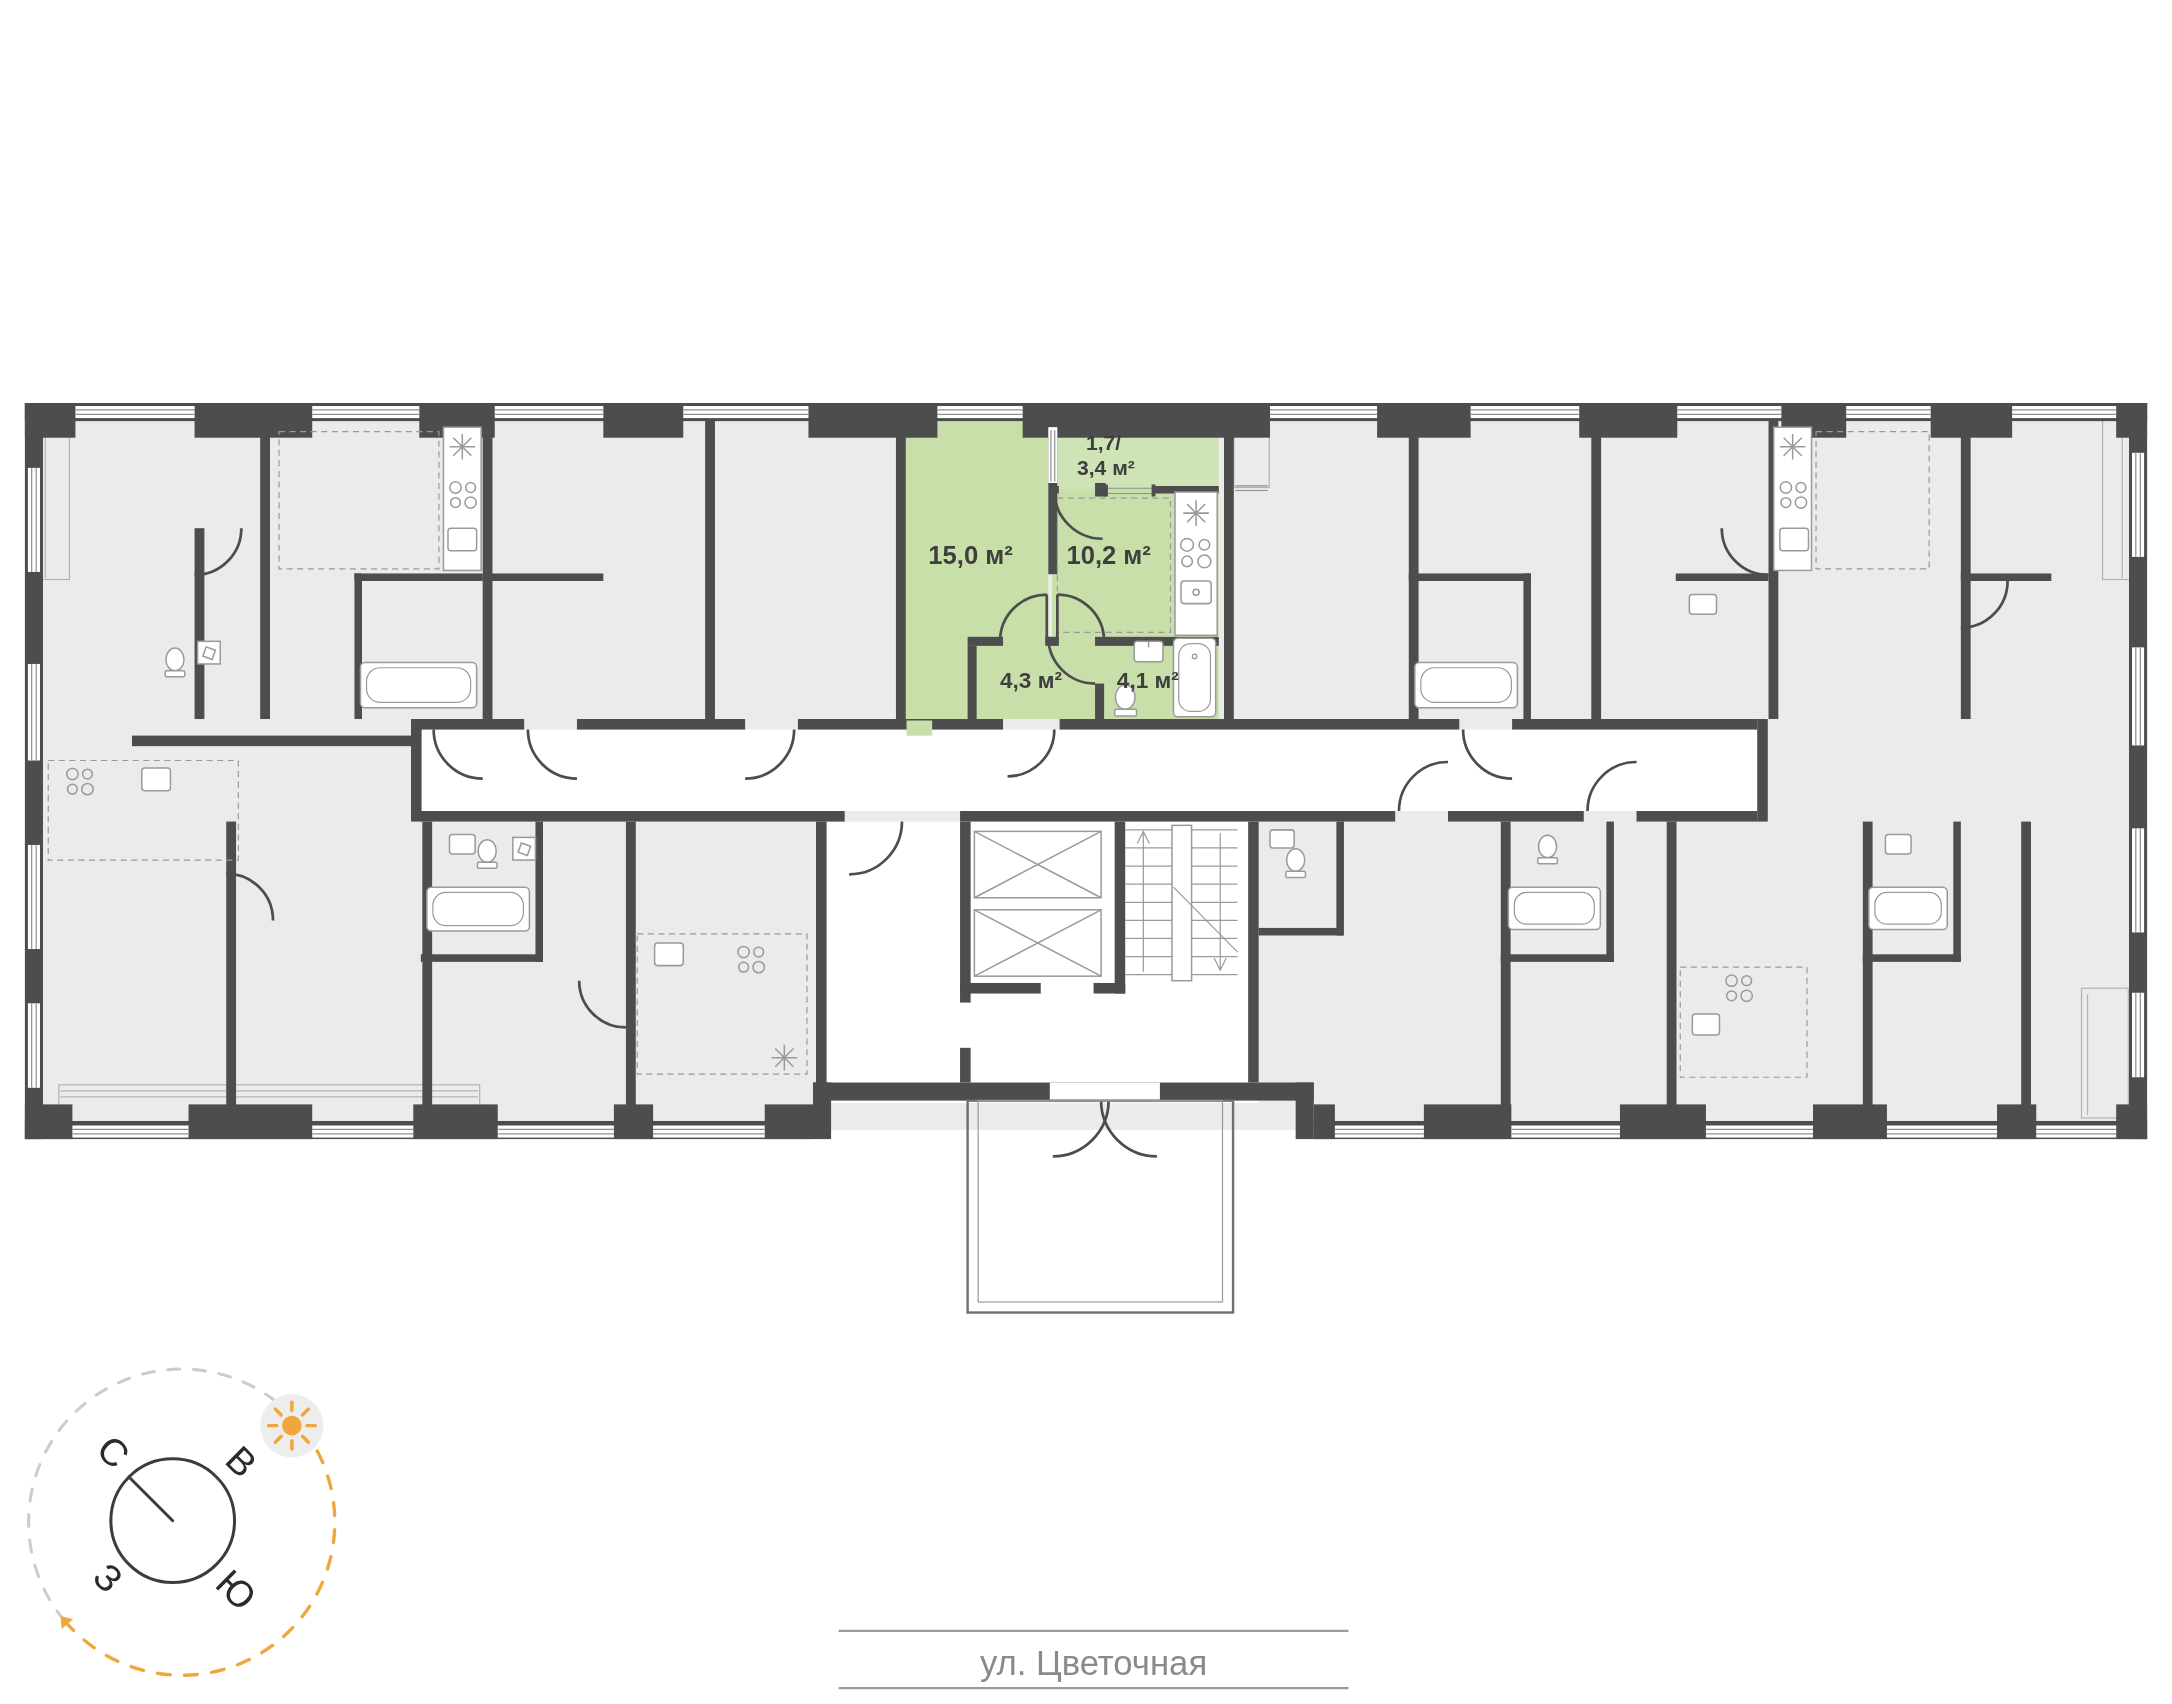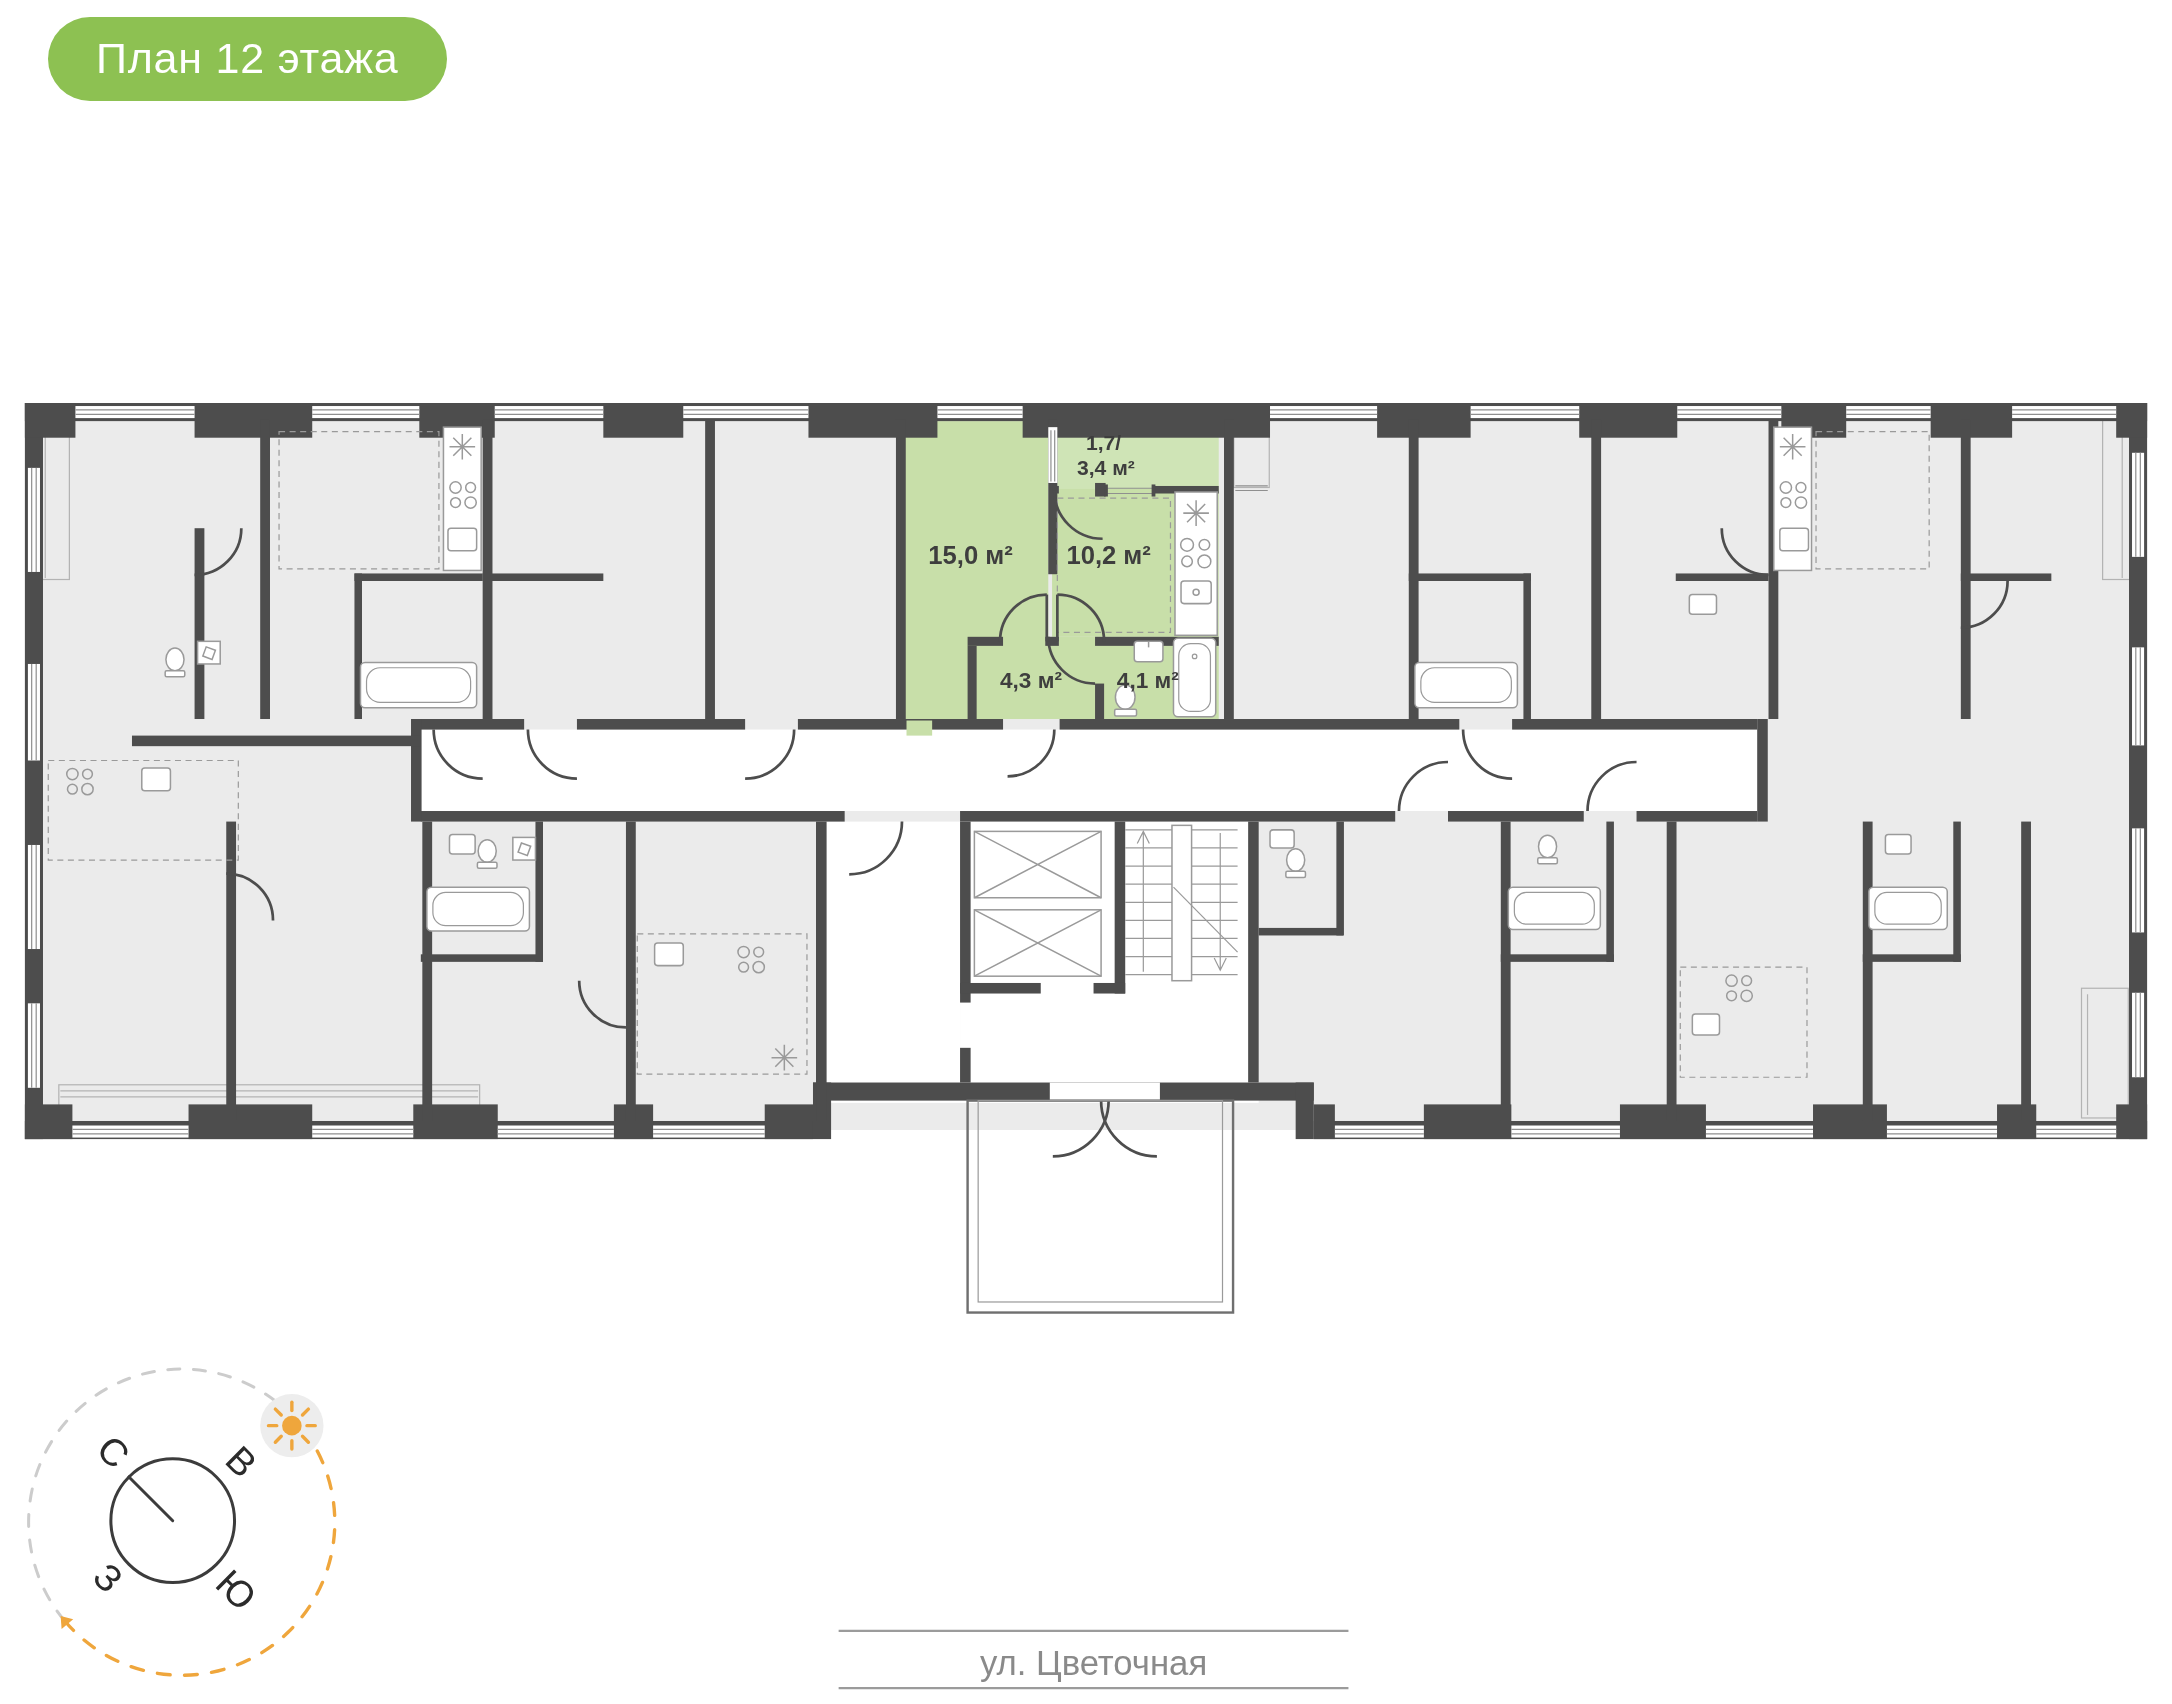--- a/index.html
+++ b/index.html
@@ -21,21 +21,20 @@
   .lbls{font:700 30px "Liberation Sans",sans-serif;fill:#3e3e3e;}
   .lblxs{font:700 28px "Liberation Sans",sans-serif;fill:#3e3e3e;}
   .cmp{font:400 50px "Liberation Sans",sans-serif;fill:#2b2b2b;}
   .street{font:400 46px "Liberation Sans",sans-serif;fill:#8a8a8a;}
 </style>
 </head>
 <body>
 
 <div class="stage">
 
-  <div class="badge">План 12 этажа</div>
 
   <svg width="2172" height="1705" viewBox="0 0 2880 2260">
 
     <g>
       <rect x="45" y="546" width="2790" height="952" fill="#ebebeb"></rect>
 
       <rect x="558" y="967" width="1772" height="108" fill="#fff"></rect>
       <rect x="1273" y="1077" width="396" height="385" fill="#fff"></rect>
       <rect x="1096" y="1089" width="177" height="373" fill="#fff"></rect>
 

